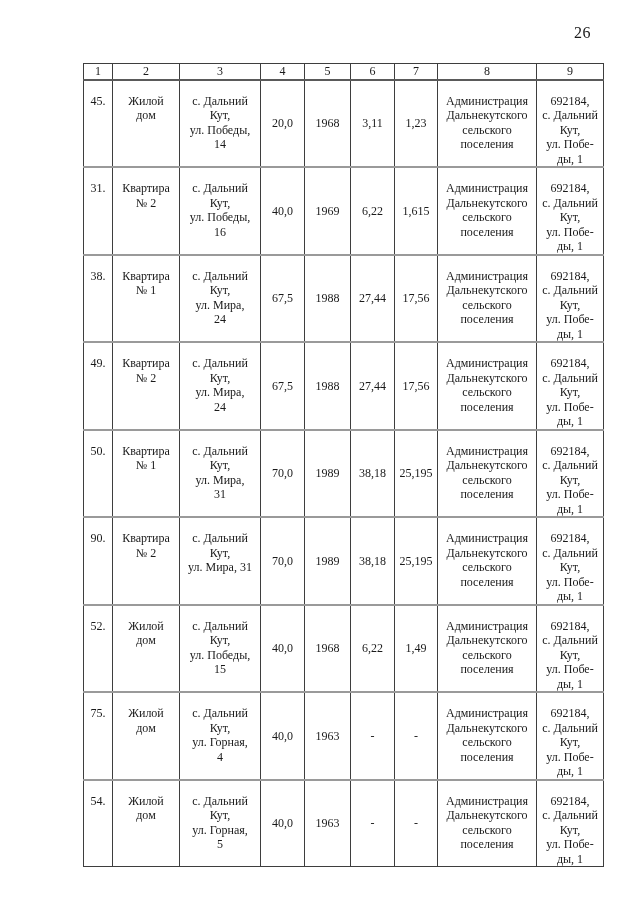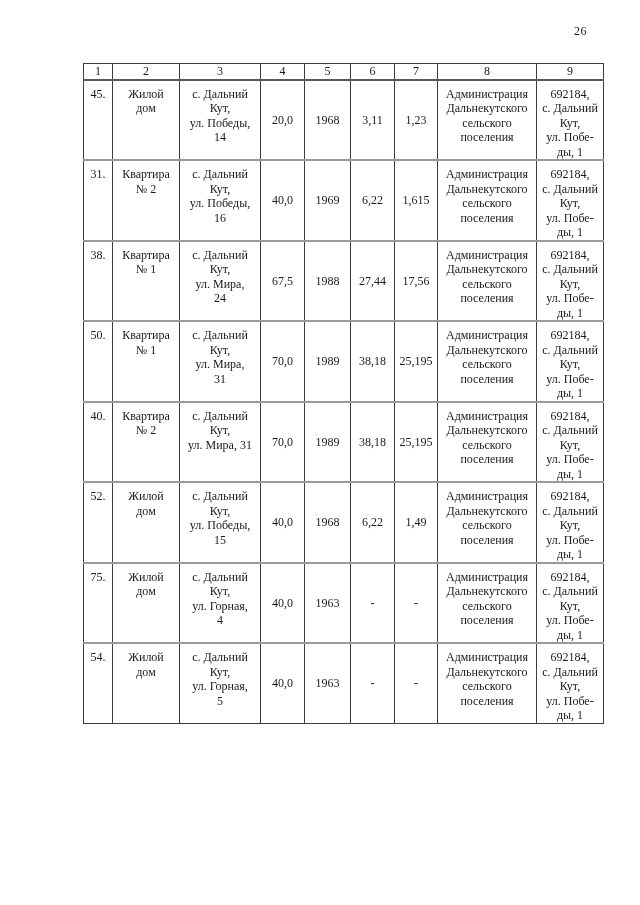--- a/index.html
+++ b/index.html
@@ -7,21 +7,21 @@
     width: 640px; height: 905px;
     background: #ffffff;
     font-family: "Liberation Serif", "DejaVu Serif", serif;
     color: #1a1a1a;
     position: relative;
     overflow: hidden;
   }
   .page-number {
     position: absolute;
     top: 24px; left: 574px;
-    font-size: 12px;
+    font-size: 16px;
     letter-spacing: 0.5px;
     color: #1a1a1a;
   }
   table.doc-table {
     position: absolute;
     left: 83px; top: 63px;
     width: 520px;
     border-collapse: collapse;
     table-layout: fixed;
     font-size: 12px;
@@ -35,21 +35,21 @@
     font-weight: normal;
   }
   tr.header-row th {
     height: 15px;
     padding: 0 1px;
     border-bottom: 2px solid #5a5a5a;
     vertical-align: middle;
   }
   tr.data-row { height: 73px; }
   tr.data-row td { border-top: 2px solid #9a9a9a; }
-  td.va-top { vertical-align: top; padding-top: 6px; }
+  td.va-top { vertical-align: top; padding-top: 13px; }
   td.va-mid { vertical-align: middle; }
 </style>
 </head>
 <body>
 
 <div class="page-number">26</div>
 
 <table class="doc-table">
   <colgroup>
     <col style="width:29px">
@@ -138,20 +138,42 @@
 Дальнекутского
 сельского
 поселения</td>
       <td class="va-top">692184,
 с. Дальний
 Кут,
 ул. Побе-
 ды, 1</td>
     </tr>
 
+    <tr class="data-row">
+      <td class="va-top">49.</td>
+      <td class="va-top">Квартира
+№ 2</td>
+      <td class="va-top">с. Дальний
+Кут,
+ул. Мира,
+24</td>
+      <td class="va-mid">67,5</td>
+      <td class="va-mid">1988</td>
+      <td class="va-mid">27,44</td>
+      <td class="va-mid">17,56</td>
+      <td class="va-top">Администрация
+Дальнекутского
+сельского
+поселения</td>
+      <td class="va-top">692184,
+с. Дальний
+Кут,
+ул. Побе-
+ды, 1</td>
+    </tr>
 
     <tr class="data-row">
       <td class="va-top">50.</td>
       <td class="va-top">Квартира
 № 1</td>
       <td class="va-top">с. Дальний
 Кут,
 ул. Мира,
 31</td>
       <td class="va-mid">70,0</td>
@@ -163,21 +185,21 @@
 сельского
 поселения</td>
       <td class="va-top">692184,
 с. Дальний
 Кут,
 ул. Побе-
 ды, 1</td>
     </tr>
 
     <tr class="data-row">
-      <td class="va-top">40.</td>
+      <td class="va-top">90.</td>
       <td class="va-top">Квартира
 № 2</td>
       <td class="va-top">с. Дальний
 Кут,
 ул. Мира, 31</td>
       <td class="va-mid">70,0</td>
       <td class="va-mid">1989</td>
       <td class="va-mid">38,18</td>
       <td class="va-mid">25,195</td>
       <td class="va-top">Администрация

